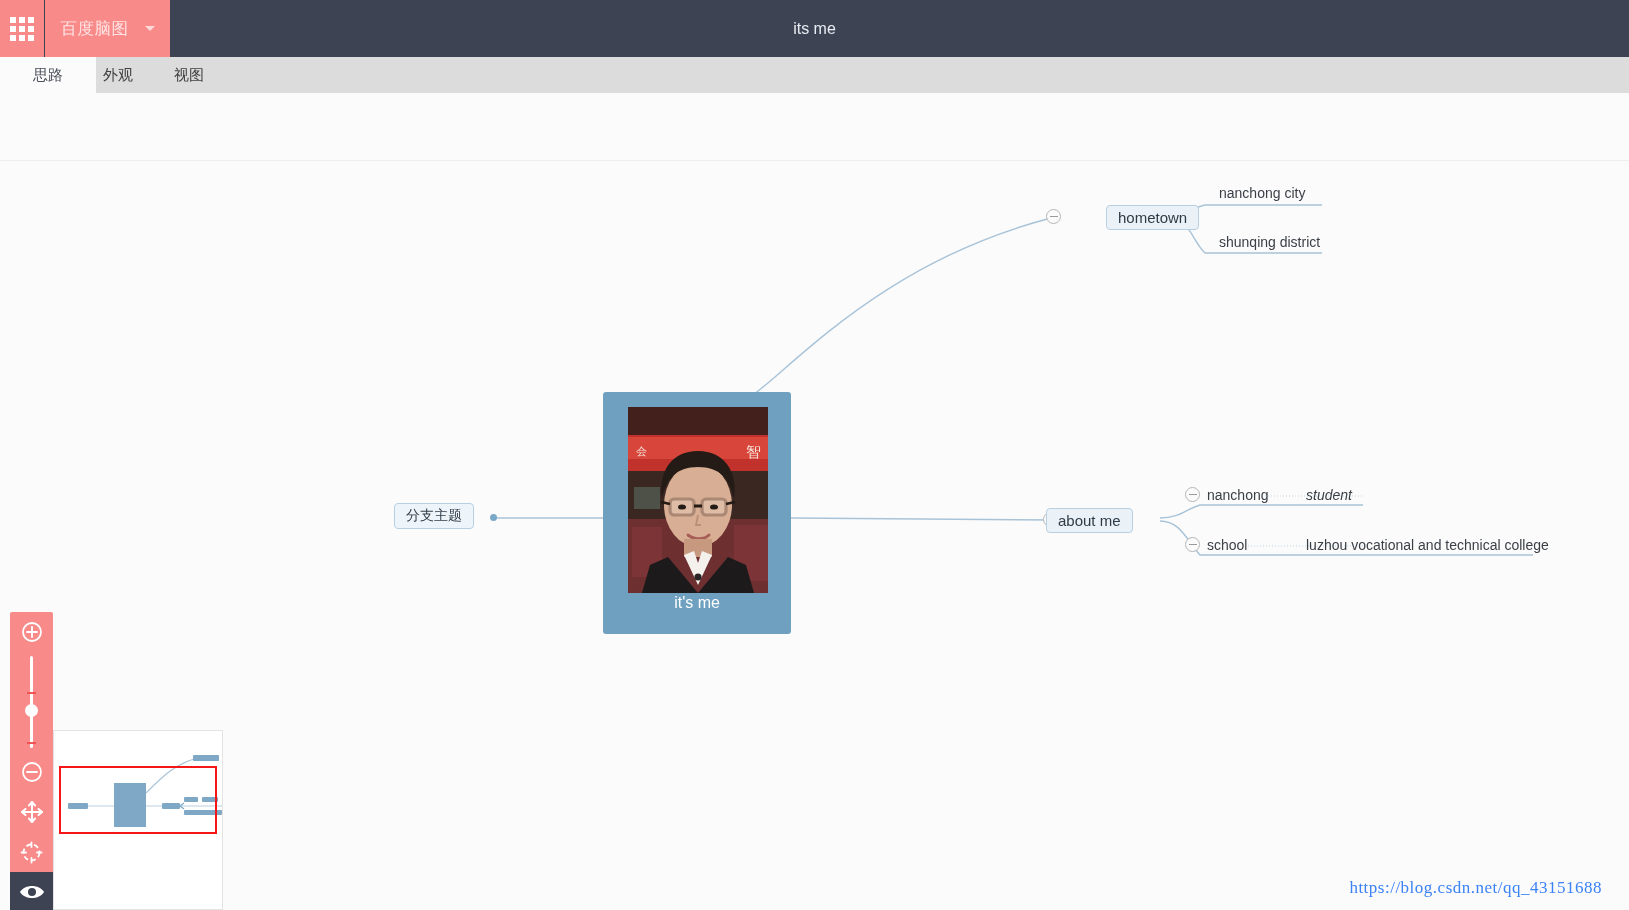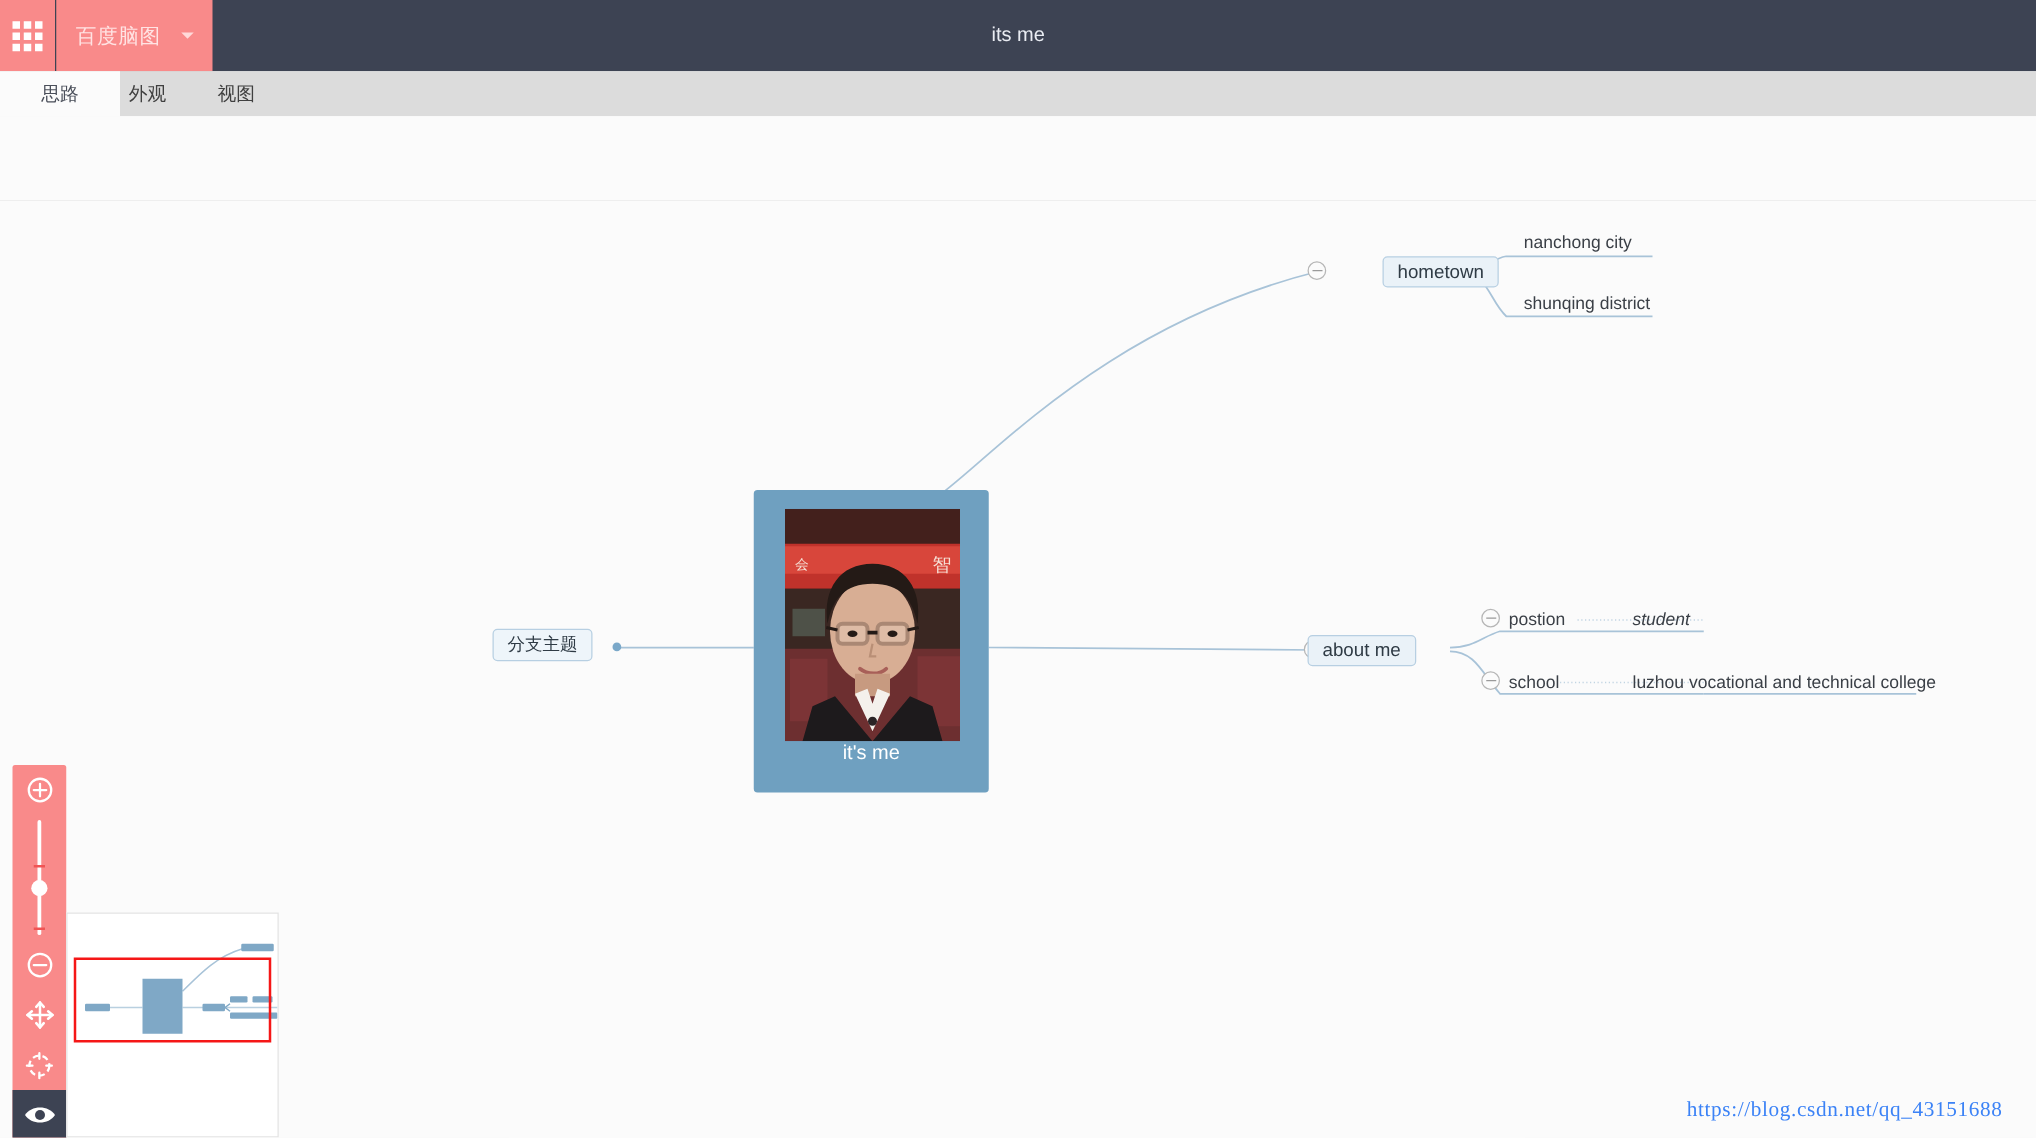--- a/index.html
+++ b/index.html
@@ -485,21 +485,21 @@
       <span>shunqing district</span>
     </div>
 
     <span class="collapse" style="left:1043px; top:351px;"></span>
     <div class="node" style="left:1046px; top:347px;">
       <span>about me</span>
     </div>
 
     <span class="collapse" style="left:1185px; top:326px;"></span>
     <div class="node plain" style="left:1204px; top:325px;">
-      <span>postion</span>
+      <span>nanchong</span>
     </div>
     <div class="node plain" style="left:1303px; top:325px;font-style:italic;">
       <span>student</span>
     </div>
 
     <span class="collapse" style="left:1185px; top:376px;"></span>
     <div class="node plain" style="left:1204px; top:375px;">
       <span>school</span>
     </div>
     <div class="node plain" style="left:1303px; top:375px;">

